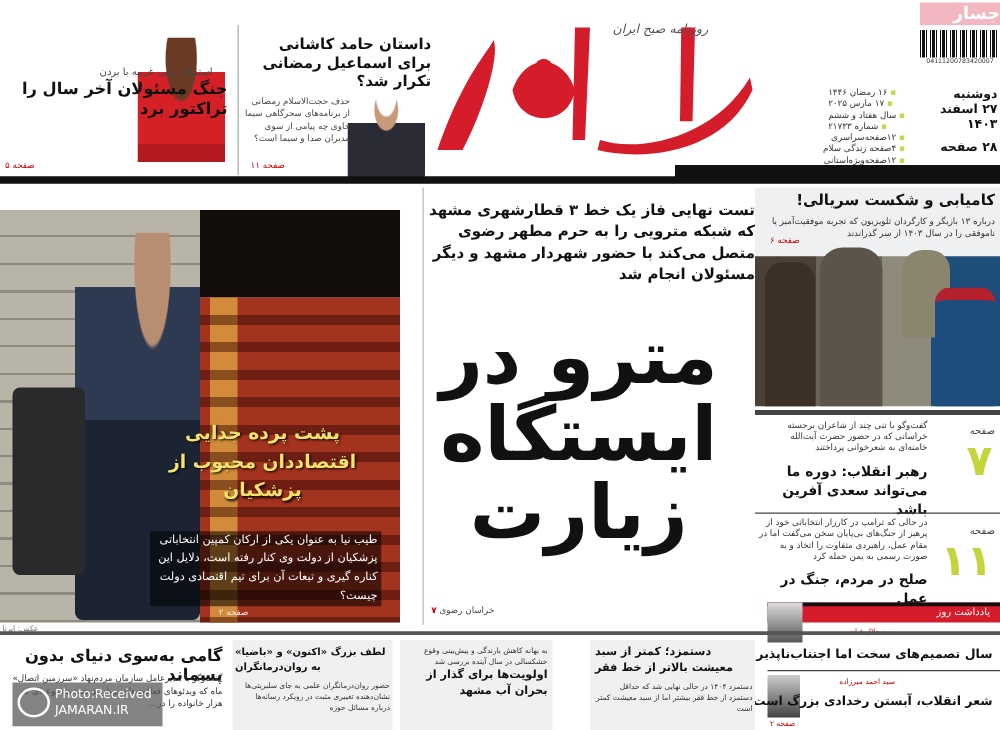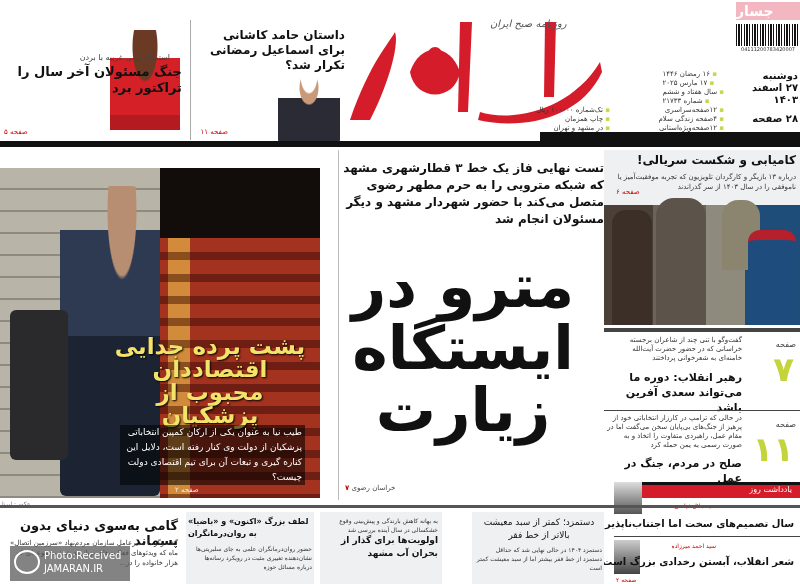--- a/index.html
+++ b/index.html
@@ -7,21 +7,21 @@
   body { font-family: "DejaVu Sans", sans-serif; color: #111; position: relative; direction: rtl; }
   .abs { position: absolute; }
 
   
   #masthead { left: 0; top: 0; width: 800px; height: 140px; background: #fff; }
   .logo { left: 340px; top: 2px; width: 270px; height: 128px; }
   .logo-tagline { left: 490px; top: 18px; font-size: 10px; color: #555; font-style: italic; direction: rtl; }
   .logo-url { left: 345px; top: 130px; font-family: "Liberation Mono", monospace; font-size: 11px; letter-spacing: 3px; color: #222; direction: ltr; }
   .url-bar { left: 540px; top: 132px; width: 260px; height: 10px; background: #111; }
 
-  .barcode-box { left: 736px; top: 2px; width: 64px; height: 18px; background: #f3b7c2; color: #fff; font-size: 14px; font-weight: bold; text-align: left; line-height: 18px; }
+  .barcode-box { left: 736px; top: 2px; width: 64px; height: 18px; background: #f3b7c2; color: #fff; font-size: 14px; font-weight: bold; text-align: right; line-height: 18px; }
   .barcode { left: 736px; top: 24px; width: 64px; height: 22px;
     background: repeating-linear-gradient(90deg, #111 0 1px, #fff 1px 2px, #111 2px 4px, #fff 4px 5px, #111 5px 6px, #fff 6px 8px); }
   .barcode-num { left: 736px; top: 46px; width: 64px; font-size: 5px; text-align: center; color: #333; direction: ltr; }
 
   .dateblock { right: 2px; top: 70px; width: 60px; text-align: right; font-size: 10px; font-weight: bold; line-height: 12px; }
   .pages-count { right: 2px; top: 113px; font-size: 10px; font-weight: bold; }
   .issue-info { right: 76px; top: 70px; font-size: 7px; line-height: 9px; color: #333; text-align: left; }
   .issue-info li, .supp-info li { list-style: none; }
   .issue-info li::before, .supp-info li::before { content: "▪ "; color: #c8d64a; }
   .supp-info { right: 76px; top: 106px; font-size: 7px; line-height: 9px; color: #333; }
@@ -82,21 +82,21 @@
   .ph-door { left: 160px; top: 168px; width: 160px; height: 70px; background: #120d0b; }
   .ph-carpet { left: 160px; top: 238px; width: 160px; height: 260px;
     background: repeating-linear-gradient(180deg, #a3321f 0 14px, #6e1e13 14px 22px); }
   .ph-carpet-stripe { left: 168px; top: 238px; width: 22px; height: 260px; background: repeating-linear-gradient(180deg, #d28b3a 0 14px, #8a4e1e 14px 22px); }
   .ph-stairs { left: 0; top: 168px; width: 160px; height: 330px;
     background: repeating-linear-gradient(180deg, #b9b4a8 0 20px, #8f8a80 20px 22px); }
   .ph-man { left: 60px; top: 186px; width: 100px; height: 310px;
     background: radial-gradient(ellipse at 62% 8%, #b88e72 0 14px, transparent 15px),
                 linear-gradient(180deg, transparent 0 44px, #2e3a52 44px 150px, #1c2433 150px); border-radius: 30px 30px 6px 6px; }
   .ph-bag { left: 10px; top: 310px; width: 58px; height: 150px; background: #2a2a2c; border-radius: 6px; }
-  .ph-headline { right: 490px; top: 335px; width: 200px; font-size: 23px; font-weight: bold; line-height: 23px; color: #f4e36a; text-align: center; text-shadow: 1px 1px 2px #000; }
+  .ph-headline { right: 490px; top: 335px; width: 200px; font-size: 15px; font-weight: bold; line-height: 23px; color: #f4e36a; text-align: center; text-shadow: 1px 1px 2px #000; }
   .ph-desc { right: 495px; top: 425px; width: 185px; font-size: 9px; line-height: 15px; color: #fff; text-align: right; background: rgba(0,0,0,0.55); padding: 0 3px; }
   .ph-page { left: 175px; top: 486px; font-size: 7px; color: #eee; }
   .ph-credit { left: 2px; top: 500px; font-size: 6px; color: #777; }
   .sep-h-bottom { left: 0; top: 505px; width: 800px; height: 3px; background: #555; }
 
   
   .bot-col { top: 512px; height: 72px; }
   .b1-title { right: 622px; top: 518px; font-size: 13px; font-weight: bold; text-align: right; }
   .b1-text { right: 622px; top: 538px; width: 176px; font-size: 7px; line-height: 10px; text-align: right; color: #333; }
   .watermark { left: 10px; top: 546px; width: 120px; height: 35px; background: rgba(90,90,90,0.75); color: #fff; font-size: 10px; line-height: 13px; padding: 3px 4px 0 34px; direction: ltr; }
@@ -104,21 +104,21 @@
 
   .b2 { left: 186px; width: 128px; background: #eef0f2; }
   .b2-title { right: 488px; top: 516px; width: 124px; font-size: 8px; font-weight: bold; line-height: 12px; text-align: left; }
   .b2-text { right: 488px; top: 544px; width: 124px; font-size: 6px; line-height: 9px; text-align: right; color: #333; }
 
   .b3 { left: 320px; width: 122px; background: #eef0f2; }
   .b3-text { right: 362px; top: 516px; width: 118px; font-size: 6px; line-height: 9px; text-align: right; color: #333; }
   .b3-title { right: 362px; top: 534px; width: 118px; font-size: 9px; font-weight: bold; line-height: 13px; text-align: right; }
 
   .b4 { left: 472px; width: 132px; background: #eef0f2; }
-  .b4-title { right: 198px; top: 516px; width: 126px; font-size: 9px; font-weight: normal; line-height: 13px; text-align: center; }
+  .b4-title { right: 198px; top: 516px; width: 126px; font-size: 9px; font-weight: bold; line-height: 13px; text-align: left; }
   .b4-text { right: 198px; top: 545px; width: 126px; font-size: 6px; line-height: 9px; text-align: right; color: #333; }
 </style>
 </head>
 <body>
 
 <div id="masthead" class="abs">
   <svg class="abs logo" viewBox="0 0 270 128">
     <path d="M10 118 C 30 60, 50 40, 55 30 C 60 45, 45 90, 30 118 Z" fill="#d51c2a"></path>
     <path d="M70 70 C 80 40, 110 40, 120 70 C 115 100, 75 100, 70 70 Z" fill="#d51c2a"></path>
     <path d="M120 20 L 132 20 L 128 110 L 118 110 Z" fill="#d51c2a"></path>
@@ -144,34 +144,30 @@
     <li>۱۶ رمضان ۱۴۴۶</li>
     <li>۱۷ مارس ۲۰۲۵</li>
     <li>سال هفتاد و ششم</li>
     <li>شماره ۲۱۷۳۳</li>
   </ul>
   <ul class="abs supp-info">
     <li>۱۲صفحه‌سراسری</li>
     <li>۴صفحه زندگی سلام</li>
     <li>۱۲صفحه‌ویژه‌استانی</li>
   </ul>
-  <ul class="abs supp-info" style="right:190px">
-    <li>تک‌شماره ۱۰۰۰۰۰ ریال</li>
-    <li style="list-style:none">چاپ همزمان</li>
-    <li style="list-style:none">در مشهد و تهران</li>
-  </ul>
 
   <div class="abs foot-player"></div>
   <div class="abs foot-kicker">استقلال تیمی غریبه با بردن</div>
   <div class="abs foot-title">جنگ مسئولان آخر سال را تراکتور برد</div>
   <div class="abs foot-page">صفحه ۵</div>
   <div class="abs sep-v1"></div>
 
   <div class="abs cleric-img"></div>
   <div class="abs cleric-title">داستان حامد کاشانی برای اسماعیل رمضانی تکرار شد؟</div>
+  <div class="abs cleric-desc">حذف حجت‌الاسلام رمضانی از برنامه‌های سحرگاهی سیما حاوی چه پیامی از سوی مدیران صدا و سیما است؟</div>
   <div class="abs cleric-page">صفحه ۱۱</div>
 </div>
 <div class="abs divider-thick"></div>
 
 <div class="abs photo-main"></div>
 <div class="abs ph-stairs"></div>
 <div class="abs ph-door"></div>
 <div class="abs ph-carpet"></div>
 <div class="abs ph-carpet-stripe"></div>
 <div class="abs ph-man"></div>

